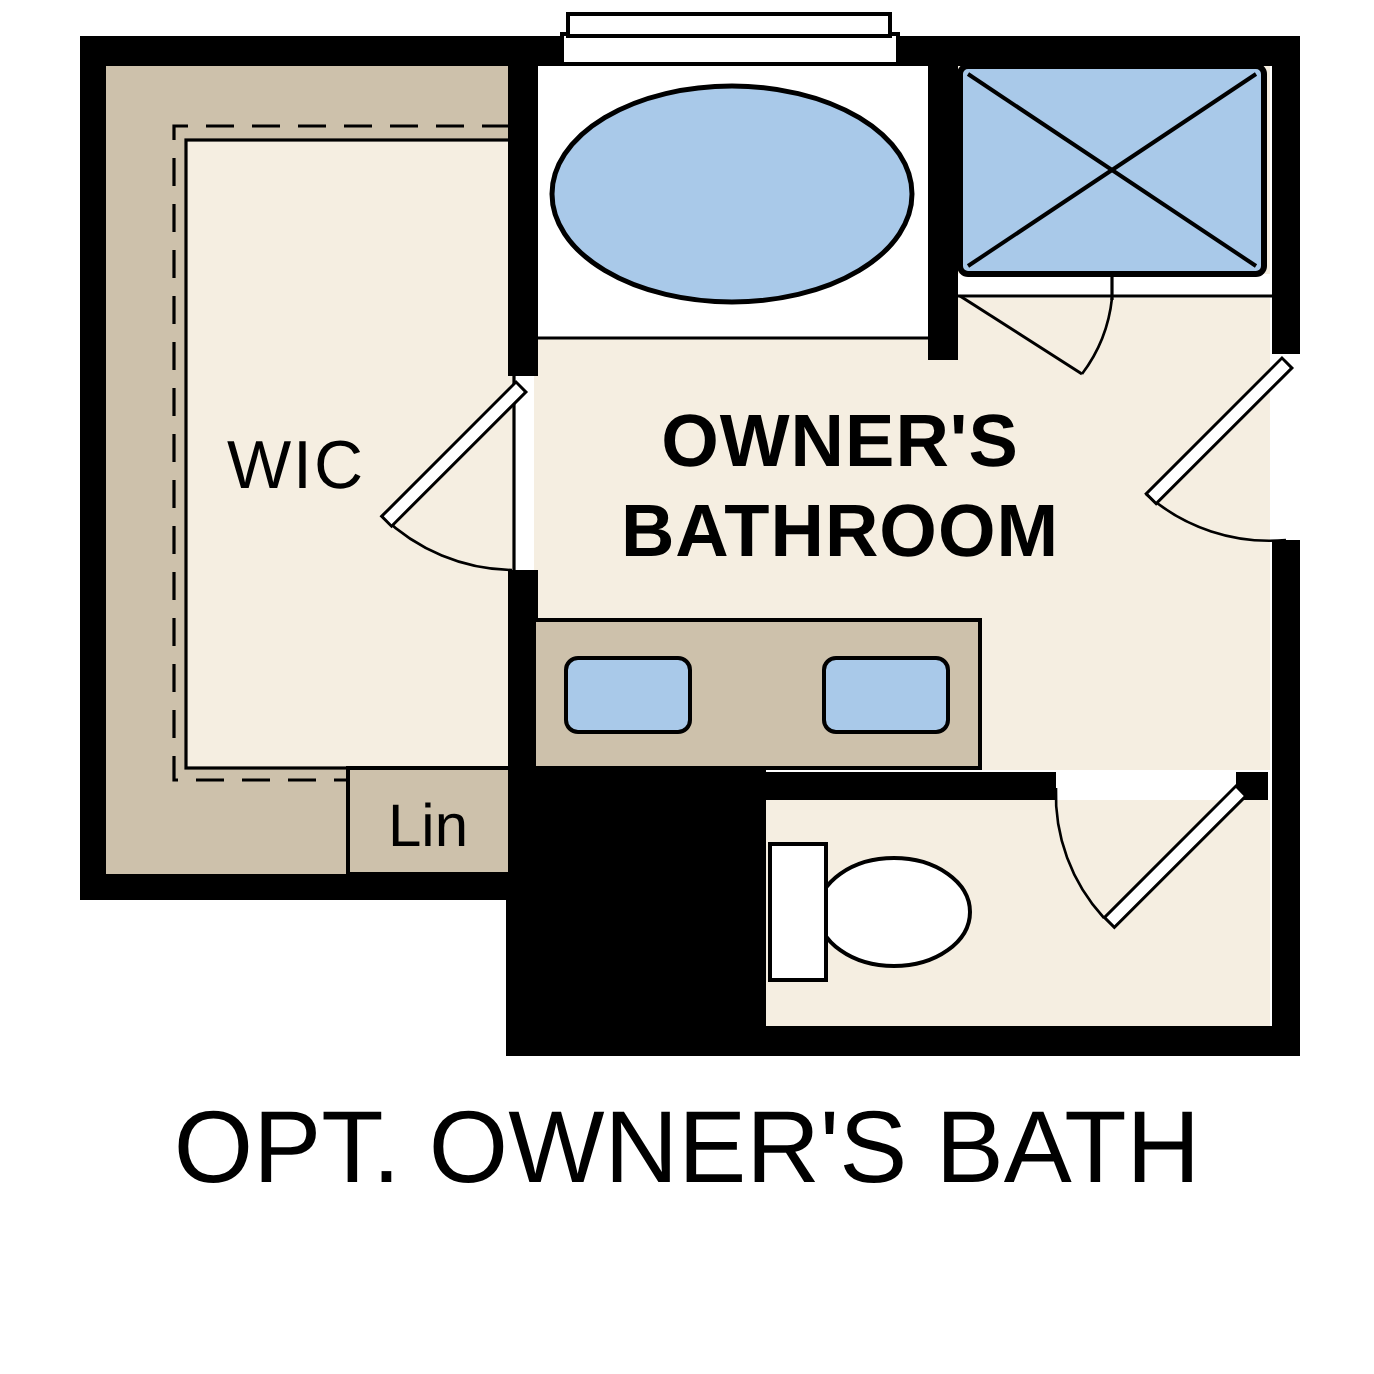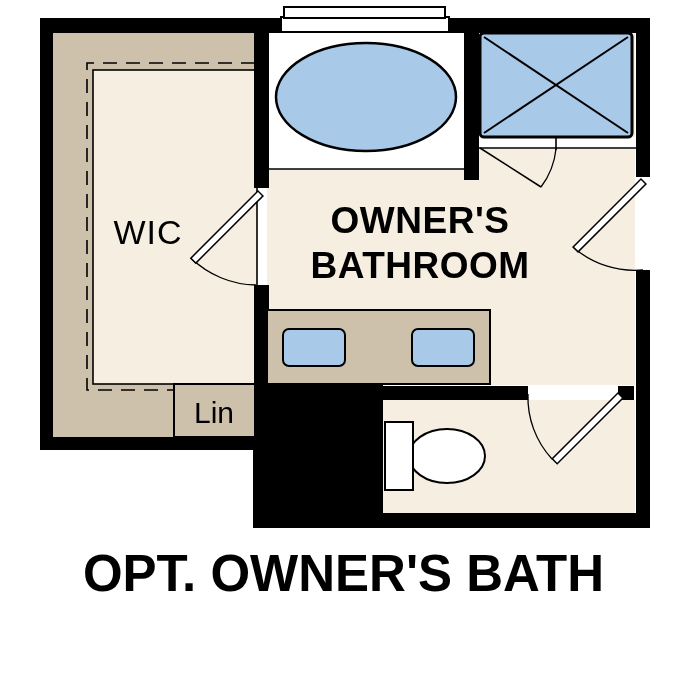--- a/index.html
+++ b/index.html
@@ -16,21 +16,21 @@
   .white-fixture{fill:#ffffff;stroke:var(--c-wall,#000);stroke-width:2;}
   .thinline{stroke:var(--c-wall,#000);stroke-width:1.6;fill:none;}
   .door-leaf{fill:#ffffff;stroke:var(--c-wall,#000);stroke-width:1.5;}
   .door-arc{fill:none;stroke:var(--c-wall,#000);stroke-width:1.3;}
   .dashed{fill:none;stroke:var(--c-wall,#000);stroke-width:1.6;stroke-dasharray:14 9;}
   .room-label{font-size:34px;letter-spacing:1px;}
   .room-label-bold{font-size:37px;font-weight:bold;letter-spacing:0.5px;}
   .small-label{font-size:30px;}
   .title{
     position:absolute;left:0;top:542px;width:687px;
-    text-align:center;font-weight:bold;font-size:51px;line-height:63px;
+    text-align:center;font-weight:normal;font-size:51px;line-height:63px;
     color:var(--c-text,#000);letter-spacing:0px;
   }
 </style>
 </head>
 <body>
 
 <div class="screen">
 
   <svg width="687" height="540" viewBox="0 0 687 540">
 

